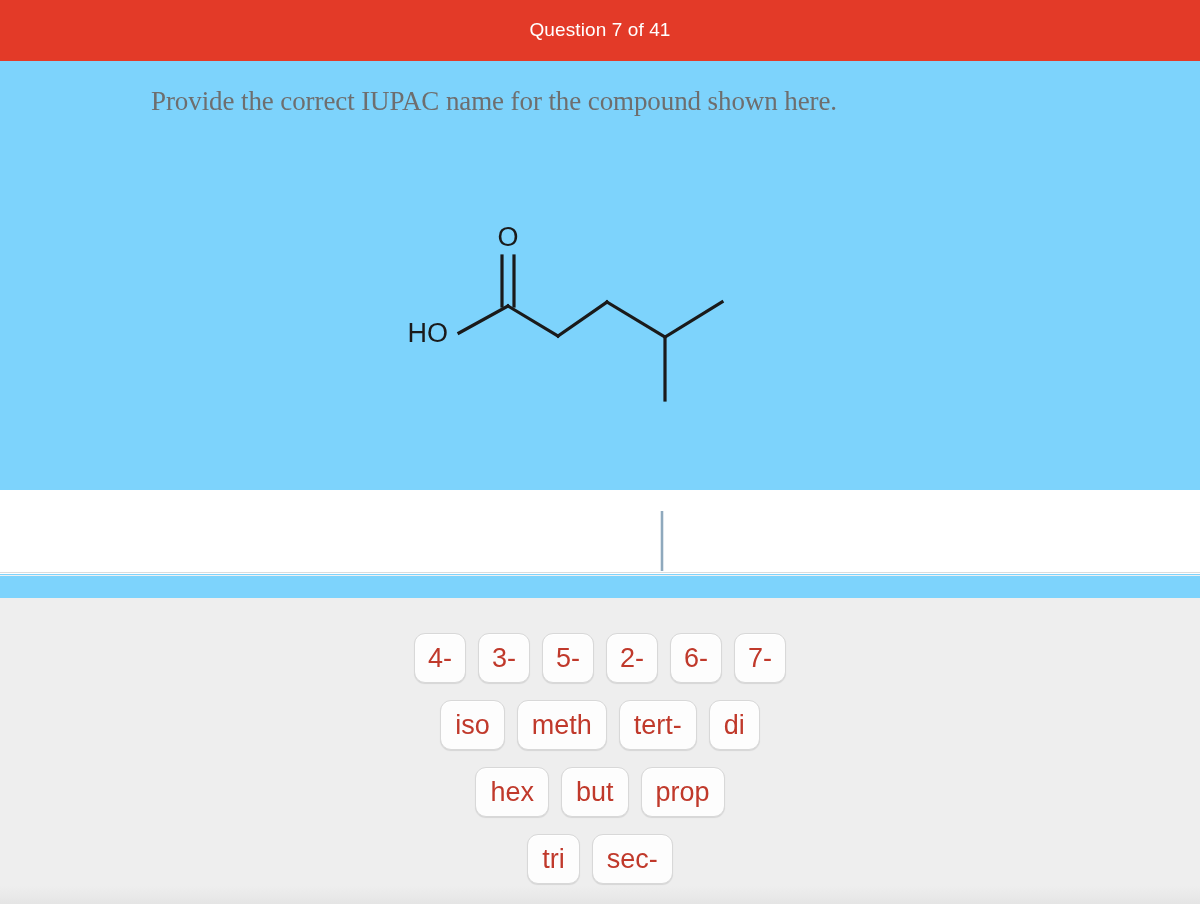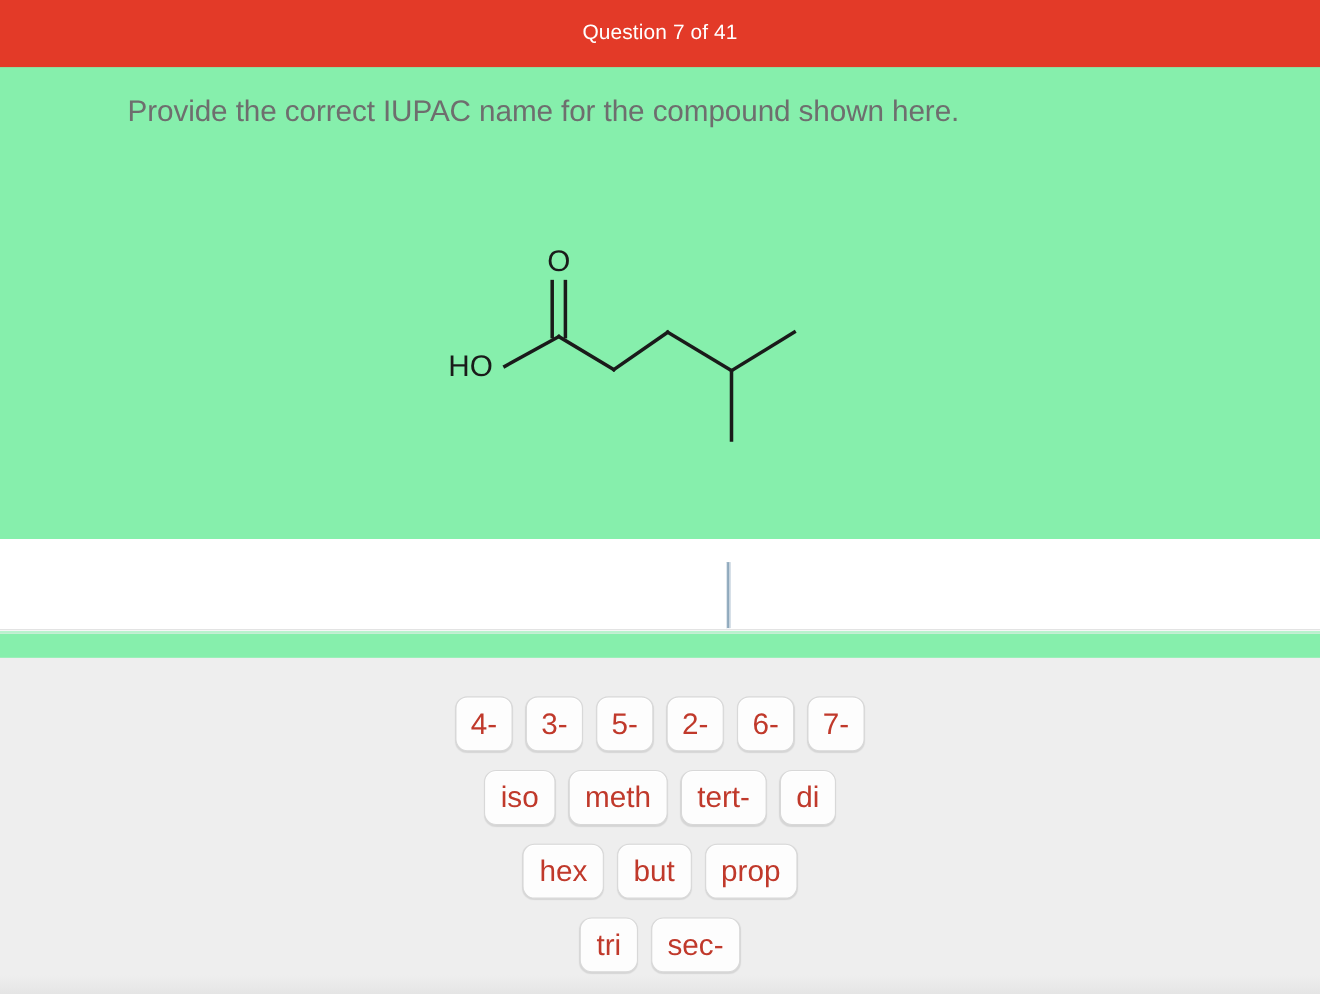--- a/index.html
+++ b/index.html
@@ -11,21 +11,21 @@
     width: 1200px;
     height: 904px;
     overflow: hidden;
     font-family: "Liberation Sans", sans-serif;
     -webkit-font-smoothing: antialiased;
   }
   .app {
     position: relative;
     width: 1200px;
     height: 904px;
-    background: #86efac;
+    background: #7dd3fc;
     overflow: hidden;
   }
 
   
   .header {
     position: absolute;
     left: 0; top: 0;
     width: 1200px;
     height: 61px;
     background: #e33a28;
@@ -46,20 +46,21 @@
   .prompt {
     position: absolute;
     left: 0;
     top: 86px;
     width: 988px;
     text-align: center;
     font-size: 27px;
     color: #6e6e6e;
     font-weight: 400;
     letter-spacing: -0.1px;
+    font-family: Liberation Serif, serif;
   }
 
   
   .structure-area {
     position: absolute;
     left: 0;
     top: 150px;
     width: 1200px;
     height: 340px;
   }

